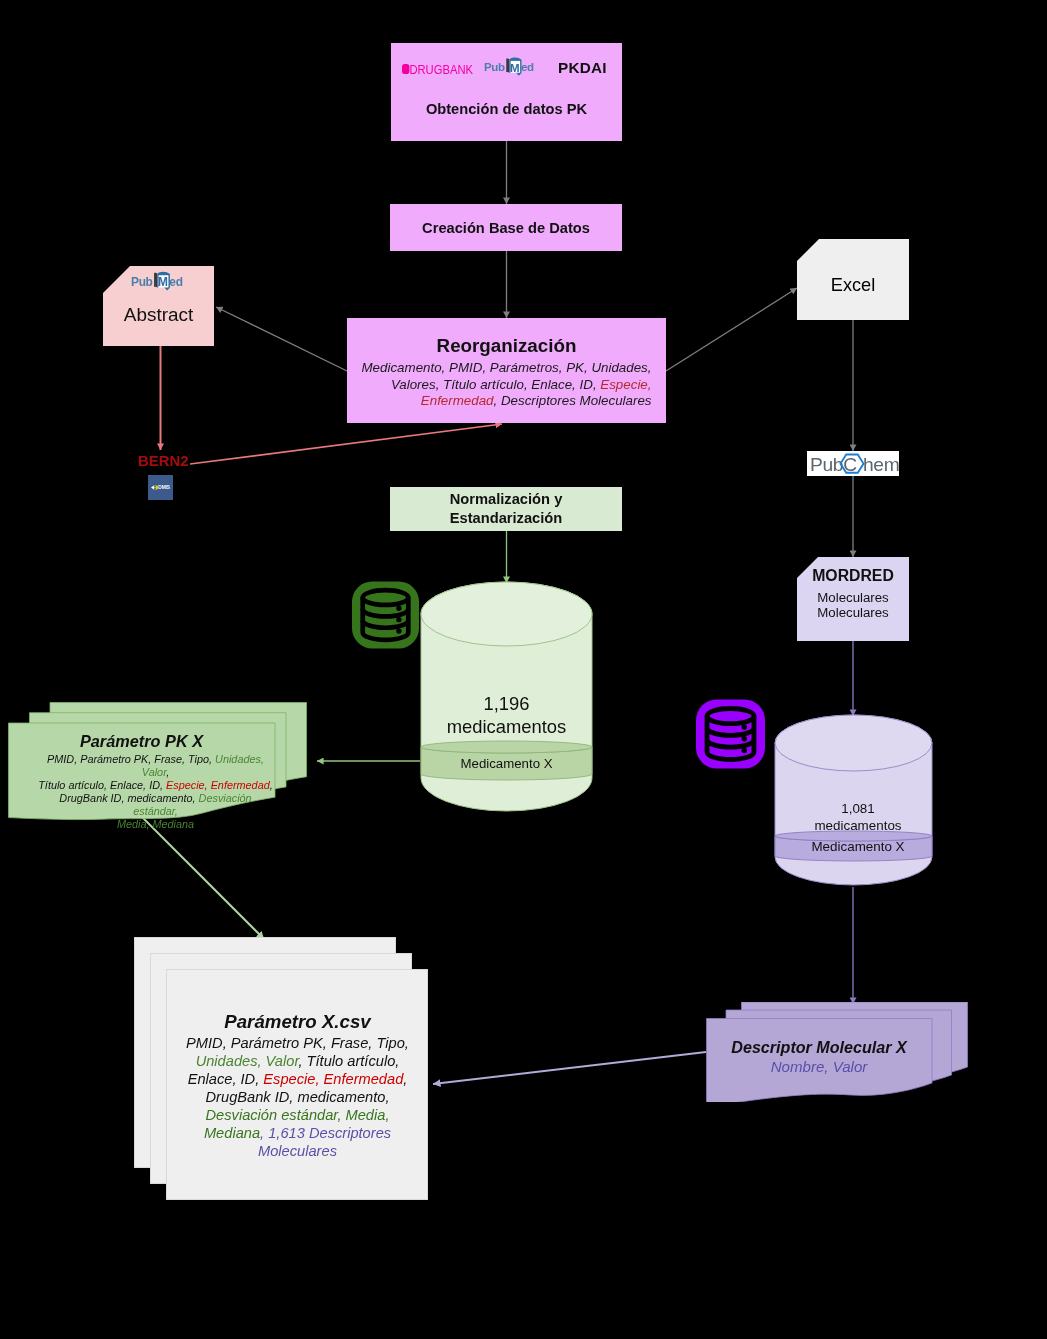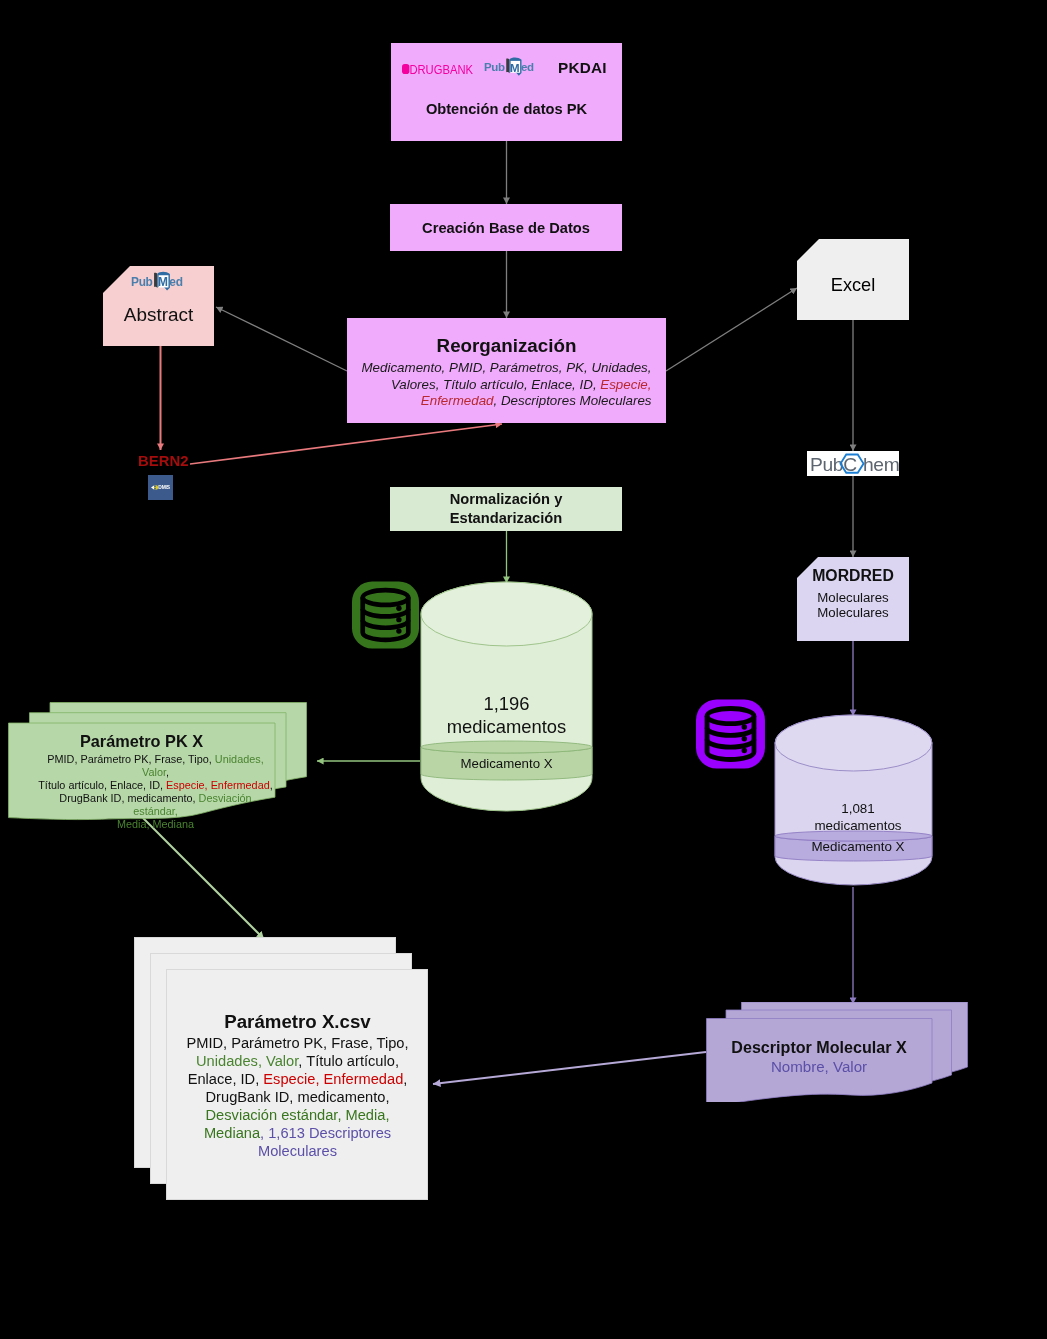--- a/index.html
+++ b/index.html
@@ -79,21 +79,21 @@
 
   #cyl-purple{left:774px;top:714px;width:168px;height:173px;}
   #cyl-purple .cyl-count{top:87px;font-size:13.4px;line-height:1.26;}
   #cyl-purple .cyl-band{top:125px;font-size:13.4px;}
 
   
   #ico-db-green{position:absolute;left:352px;top:581px;}
   #ico-db-purple{position:absolute;left:696px;top:697px;}
 
   
-  .stackdoc{position:absolute;}
+  .stackdoc{position:absolute;font-style:italic;}
   .stackdoc svg{display:block;}
   .stackdoc .doctxt{position:absolute;text-align:center;}
   .stackdoc .hd{font-weight:bold;color:#111;}
   .stackdoc .bd{color:#111;}
   .gr{color:#4a8430;}
   .gr2{color:#38761d;}
   .rd{color:#cc0000;}
   .pp,.stackdoc .bd.pp{color:#5b4fa8;}
 
   #stk-pk{left:8px;top:702px;width:300px;height:126px;}

